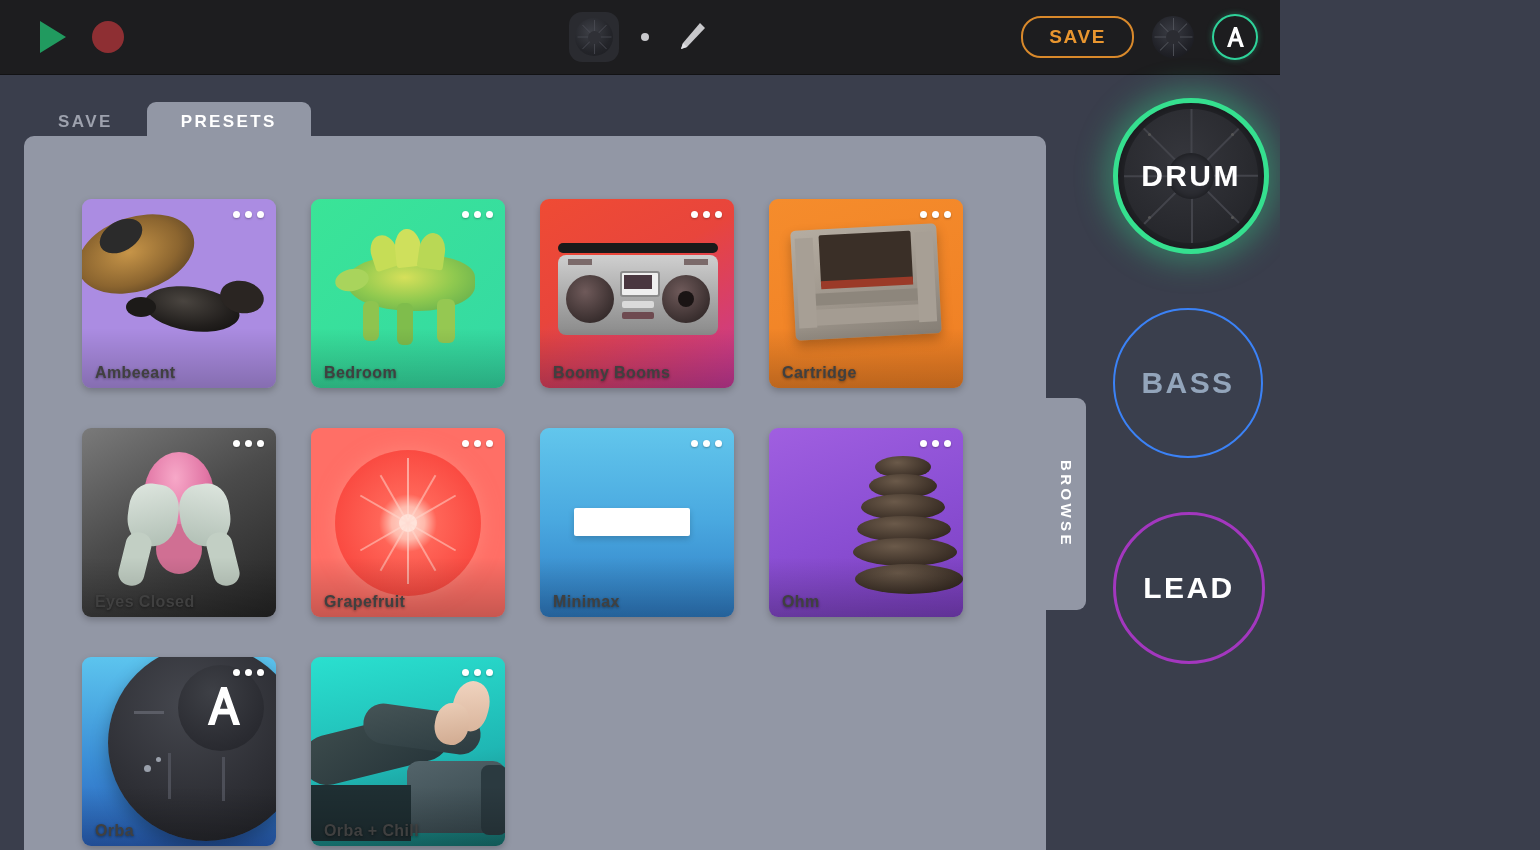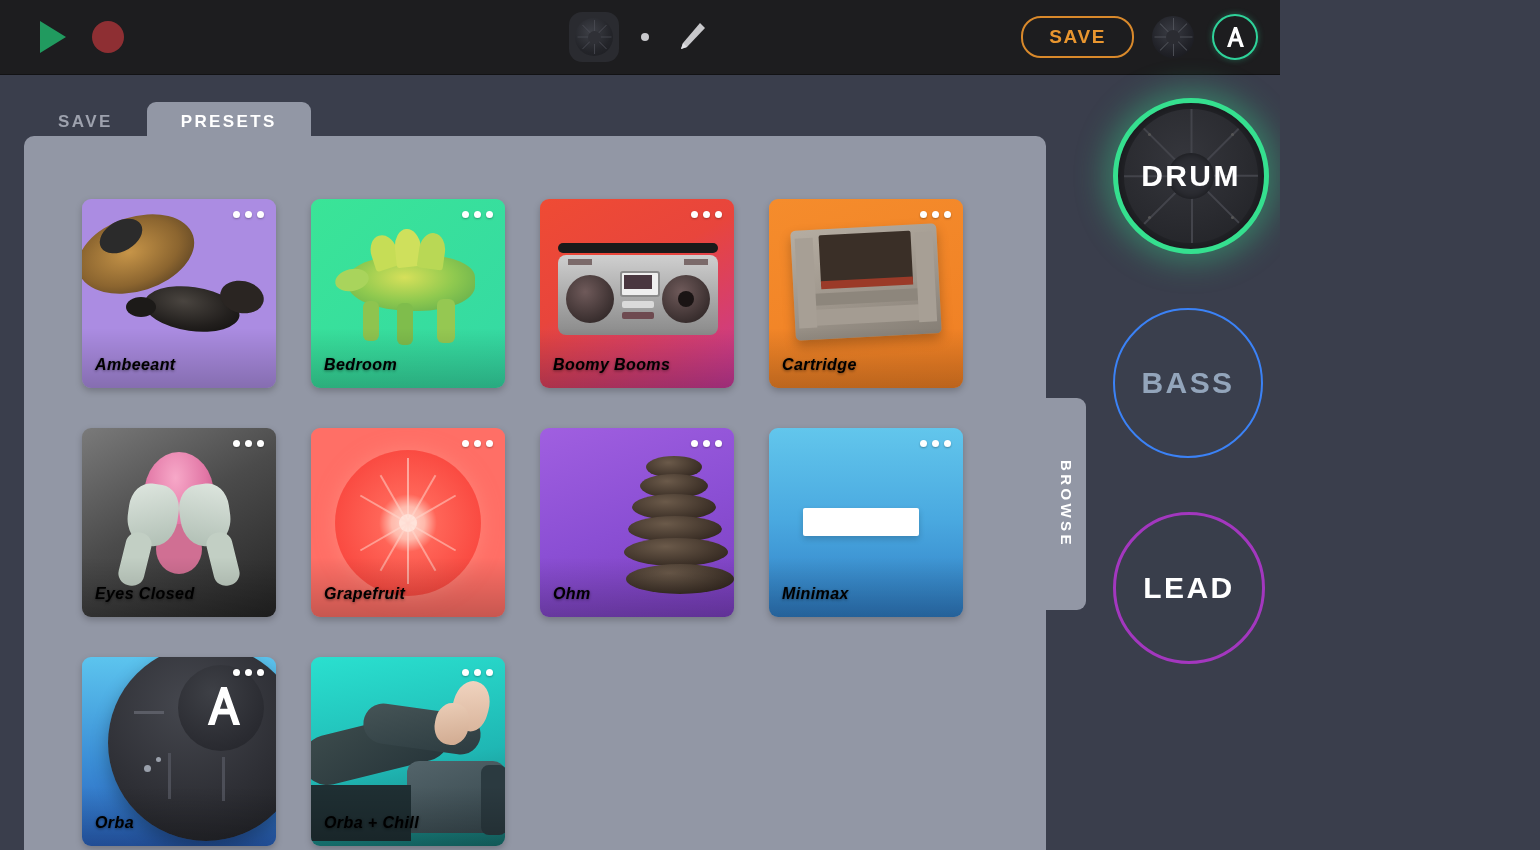--- a/index.html
+++ b/index.html
@@ -67,22 +67,22 @@
               justify-content:center;}
   .browse-tab span{writing-mode:vertical-rl;text-orientation:mixed;color:#fff;font-size:15px;
                    font-weight:700;letter-spacing:3.4px;}
 
   .grid{position:absolute;left:58px;top:63px;display:grid;
         grid-template-columns:repeat(4,194px);grid-auto-rows:189px;column-gap:35px;row-gap:40px;}
 
   .card{position:relative;width:194px;height:189px;border-radius:9px;overflow:hidden;cursor:pointer;
         box-shadow:0 3px 7px rgba(0,0,0,.22);}
   .card .art{position:absolute;inset:0;}
-  .card .label{position:absolute;left:13px;bottom:14px;color:#000000;font-size:16px;font-weight:700;
-               letter-spacing:.4px;text-shadow:0 1px 3px rgba(0,0,0,.45);z-index:4;font-style:italic;}
+  .card .label{position:absolute;left:13px;bottom:6px;color:#404040;font-size:16px;font-weight:700;
+               letter-spacing:.4px;text-shadow:0 1px 3px rgba(0,0,0,.45);z-index:4;}
   .card .menu{position:absolute;right:12px;top:12px;display:flex;gap:5px;z-index:5;cursor:pointer;}
   .card .menu i{width:7px;height:7px;border-radius:50%;background:#fff;display:block;
                 box-shadow:0 1px 2px rgba(0,0,0,.3);}
   .glow-bottom{position:absolute;left:0;right:0;bottom:0;height:60px;
                background:linear-gradient(to top,rgba(0,0,0,.22),rgba(0,0,0,0));z-index:2;}
 
   
   .blob{position:absolute;border-radius:50%;}
 
   
@@ -292,48 +292,48 @@
         <div class="glow-bottom"></div>
         <div class="menu">
               <i></i>
               <i></i>
               <i></i>
             </div>
         <div class="label">Grapefruit</div>
       </div>
 
       <div class="card">
+        <div class="art" style="background:linear-gradient(180deg,#62c6ec 0%,#4aa9e0 48%,#2f7cc4 100%);">
+          <div style="position:absolute;left:34px;top:80px;width:116px;height:28px;background:#ffffff;border-radius:2px;box-shadow:0 3px 6px rgba(0,0,0,.18);"></div>
+        </div>
+        <div class="glow-bottom"></div>
+        <div class="menu">
+              <i></i>
+              <i></i>
+              <i></i>
+            </div>
+        <div class="label">Minimax</div>
+      </div>
+
+      <div class="card">
         <div class="art" style="background:linear-gradient(160deg,#a05fe0 0%,#8b4fd4 50%,#7b3fbf 100%);">
           <div class="blob" style="left:106px;top:28px;width:56px;height:22px;background:radial-gradient(ellipse at 40% 30%,#6b5a4a 0%,#3b2f26 70%,#241c16 100%);"></div>
           <div class="blob" style="left:100px;top:46px;width:68px;height:24px;background:radial-gradient(ellipse at 40% 30%,#6b5a4a 0%,#3b2f26 70%,#241c16 100%);"></div>
           <div class="blob" style="left:92px;top:66px;width:84px;height:26px;background:radial-gradient(ellipse at 40% 30%,#6b5a4a 0%,#3b2f26 70%,#241c16 100%);"></div>
           <div class="blob" style="left:88px;top:88px;width:94px;height:26px;background:radial-gradient(ellipse at 40% 30%,#6b5a4a 0%,#3b2f26 70%,#241c16 100%);"></div>
           <div class="blob" style="left:84px;top:110px;width:104px;height:28px;background:radial-gradient(ellipse at 40% 30%,#6b5a4a 0%,#3b2f26 70%,#241c16 100%);"></div>
           <div class="blob" style="left:86px;top:136px;width:108px;height:30px;background:radial-gradient(ellipse at 40% 30%,#6b5a4a 0%,#3b2f26 70%,#241c16 100%);"></div>
         </div>
         <div class="glow-bottom"></div>
         <div class="menu">
               <i></i>
               <i></i>
               <i></i>
             </div>
         <div class="label">Ohm</div>
-      </div>
-
-      <div class="card">
-        <div class="art" style="background:linear-gradient(180deg,#62c6ec 0%,#4aa9e0 48%,#2f7cc4 100%);">
-          <div style="position:absolute;left:34px;top:80px;width:116px;height:28px;background:#ffffff;border-radius:2px;box-shadow:0 3px 6px rgba(0,0,0,.18);"></div>
-        </div>
-        <div class="glow-bottom"></div>
-        <div class="menu">
-              <i></i>
-              <i></i>
-              <i></i>
-            </div>
-        <div class="label">Minimax</div>
       </div>
 
       <div class="card">
         <div class="art" style="background:linear-gradient(180deg,#5cc4ee 0%,#3b8ed6 55%,#2a62bd 100%);">
           <div class="blob" style="left:26px;top:-12px;width:196px;height:196px;background:radial-gradient(circle at 40% 30%,#45474e 0%,#2e2f35 55%,#1c1d21 100%);box-shadow:0 8px 18px rgba(0,0,0,.3);"></div>
           <div class="blob" style="left:96px;top:8px;width:86px;height:86px;background:radial-gradient(circle at 40% 32%,#3e4046 0%,#2a2b31 70%,#232429 100%);"></div>
           <svg style="position:absolute;left:120px;top:26px;" width="42" height="46" viewBox="0 0 22 24">
             <path d="M3 22 L10 2 L13 2 L20 22 L16.4 22 L11.4 7.5 L9.4 13.4 L14 13.4 L15 16.4 L8.4 16.4 L6.6 22 Z" fill="#ffffff"></path>
           </svg>
           <div style="position:absolute;left:52px;top:54px;width:30px;height:3px;background:#5b5d66;"></div>

